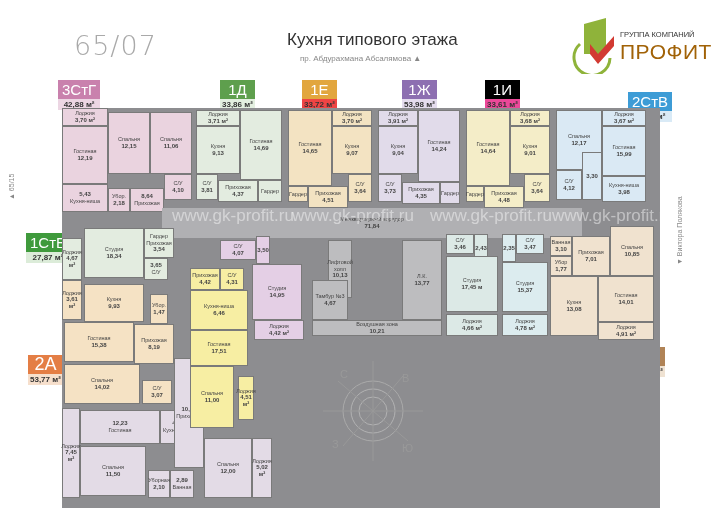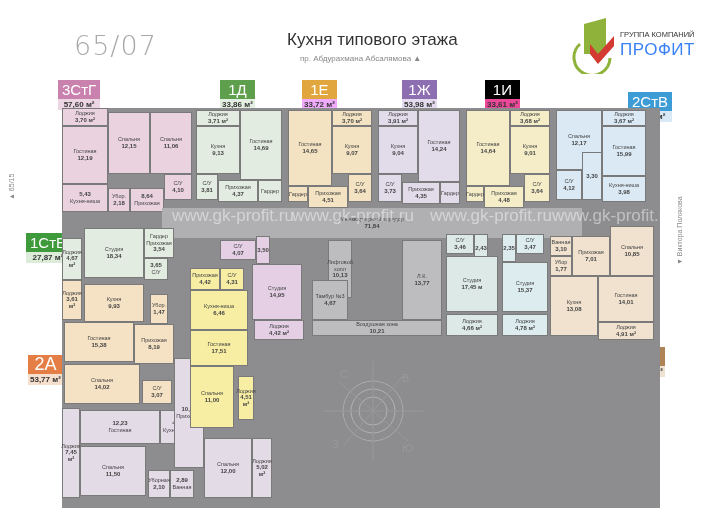--- a/index.html
+++ b/index.html
@@ -3,21 +3,21 @@
 <meta charset="utf-8">
 <style>
   *{box-sizing:border-box;margin:0;padding:0}
   body{width:720px;height:520px;background:#fff;position:relative;overflow:hidden;font-family:"Liberation Sans",sans-serif;color:#555}
   .abs{position:absolute}
   #code{left:74px;top:30px;font-size:27px;color:#a9a9a9;letter-spacing:1px;font-family:"DejaVu Sans",sans-serif;font-weight:300}
   #title{left:287px;top:30px;font-size:17px;color:#333}
   #street{left:300px;top:54px;font-size:8px;color:#888}
   #logo{left:570px;top:14px;width:140px;height:60px}
   #logo .sm{position:absolute;left:50px;top:16px;font-size:7.5px;color:#333}
-  #logo .big{position:absolute;left:50px;top:26px;font-size:17px;color:#3b82f6;letter-spacing:.5px}
+  #logo .big{position:absolute;left:50px;top:26px;font-size:21px;color:#a16207;letter-spacing:.5px}
   .tag{position:absolute;text-align:center}
   .tag .code{display:block;color:#fff;font-size:15px;padding:1px 4px;line-height:17px}
   .tag .area{display:block;font-size:8px;font-weight:bold;color:#333;padding:1px 2px}
   .plan{position:absolute;left:62px;top:108px;width:598px;height:400px;background:#8d8d90}
   .room{position:absolute;border:1px solid #7a7a7a;font-size:5.5px;color:#444;text-align:center;display:flex;flex-direction:column;align-items:center;justify-content:center;line-height:1.15}
   .room b{font-size:6px}
   .pink{background:#ead3df}.green{background:#e3ece0}.orange{background:#f3e3c2}.violet{background:#e1dbea}
   .ylw{background:#f5ecb0}.blue{background:#dae9f4}.lilac{background:#e3dbe6}.grey{background:#bdbdbf}
   .peach{background:#f0e2cf}.teal{background:#dce9e6}.bright{background:#f7eea3}
   .wm{position:absolute;font-size:17px;color:rgba(255,255,255,.45);white-space:nowrap}
@@ -36,29 +36,29 @@
     <path d="M14 10 L36 4 L36 40 L14 40 Z" fill="#8fb33a"></path>
     <path d="M20 30 L28 40 L44 22 L44 32 L28 50 L20 40 Z" fill="#d23a32"></path>
     <path d="M10 30 A18 18 0 1 0 40 44" stroke="#8fb33a" stroke-width="3" fill="none"></path>
   </svg>
   <span class="sm">ГРУППА КОМПАНИЙ</span>
   <span class="big">ПРОФИТ</span>
 </div>
 
 <div class="tag" style="left:58px;top:80px">
   <span class="code" style="background:#c981ad">3СтГ</span>
-  <span class="area" style="background:#ecd6e3">57,60 м²</span>
+  <span class="area" style="background:#ecd6e3">42,88 м²</span>
 </div>
 <div class="tag" style="left:220px;top:80px">
   <span class="code" style="background:#5e9f4d">1Д</span>
   <span class="area" style="background:#e3efe0">33,86 м²</span>
 </div>
 <div class="tag" style="left:302px;top:80px">
   <span class="code" style="background:#e2a63e">1Е</span>
-  <span class="area" style="background:#f0abfc">33,72 м²</span>
+  <span class="area" style="background:#ef4444">33,72 м²</span>
 </div>
 <div class="tag" style="left:402px;top:80px">
   <span class="code" style="background:#8d6fb1">1Ж</span>
   <span class="area" style="background:#e4dcee">53,98 м²</span>
 </div>
 <div class="tag" style="left:485px;top:80px">
   <span class="code" style="background:#000000">1И</span>
   <span class="area" style="background:#ec4899">33,61 м²</span>
 </div>
 <div class="tag" style="left:628px;top:92px">

